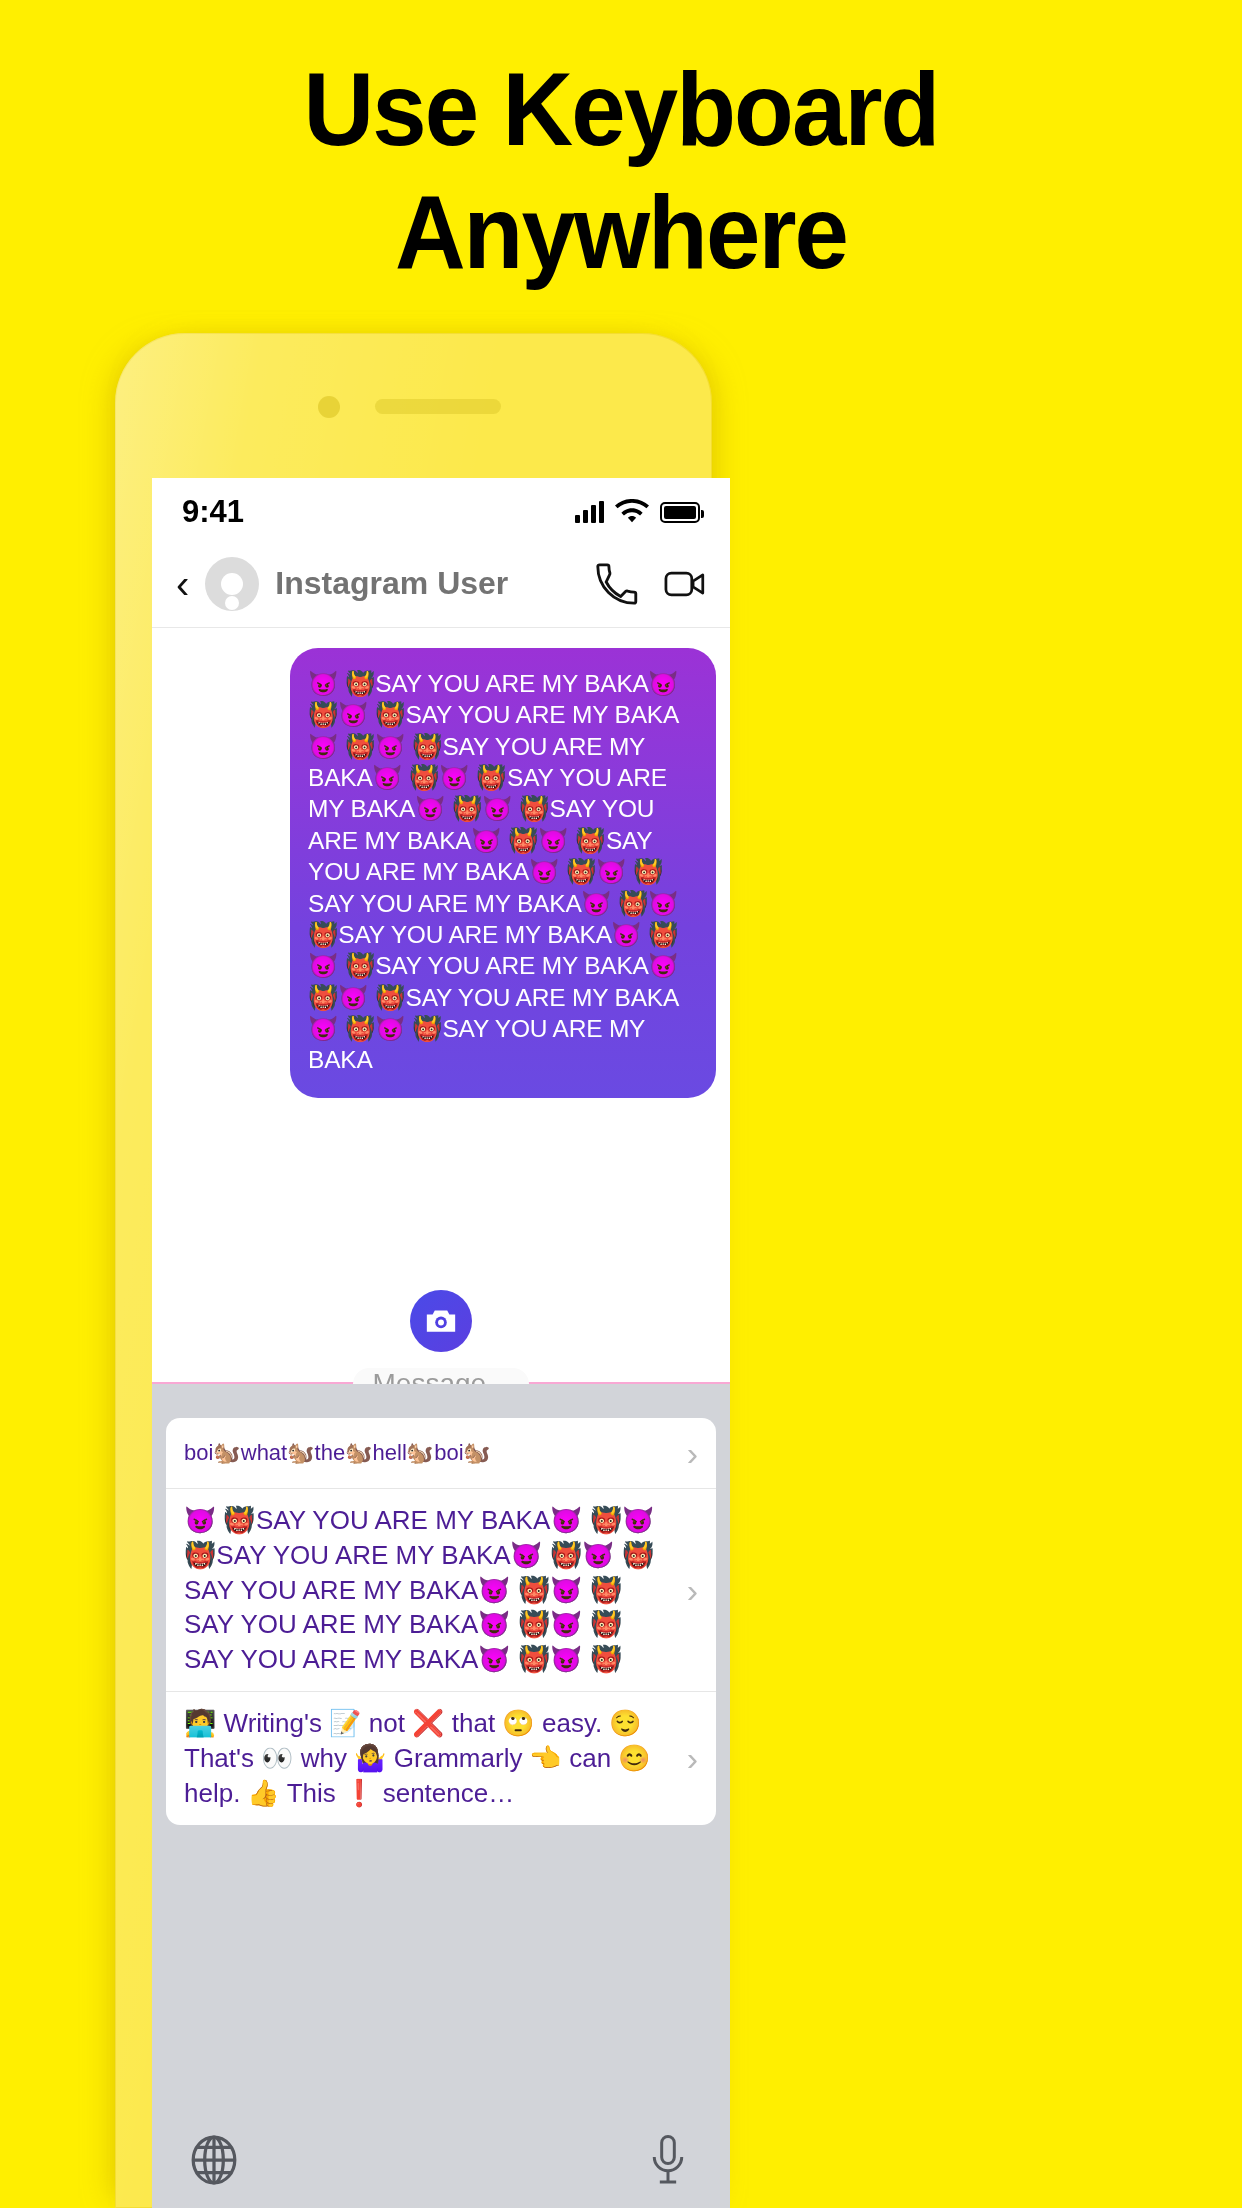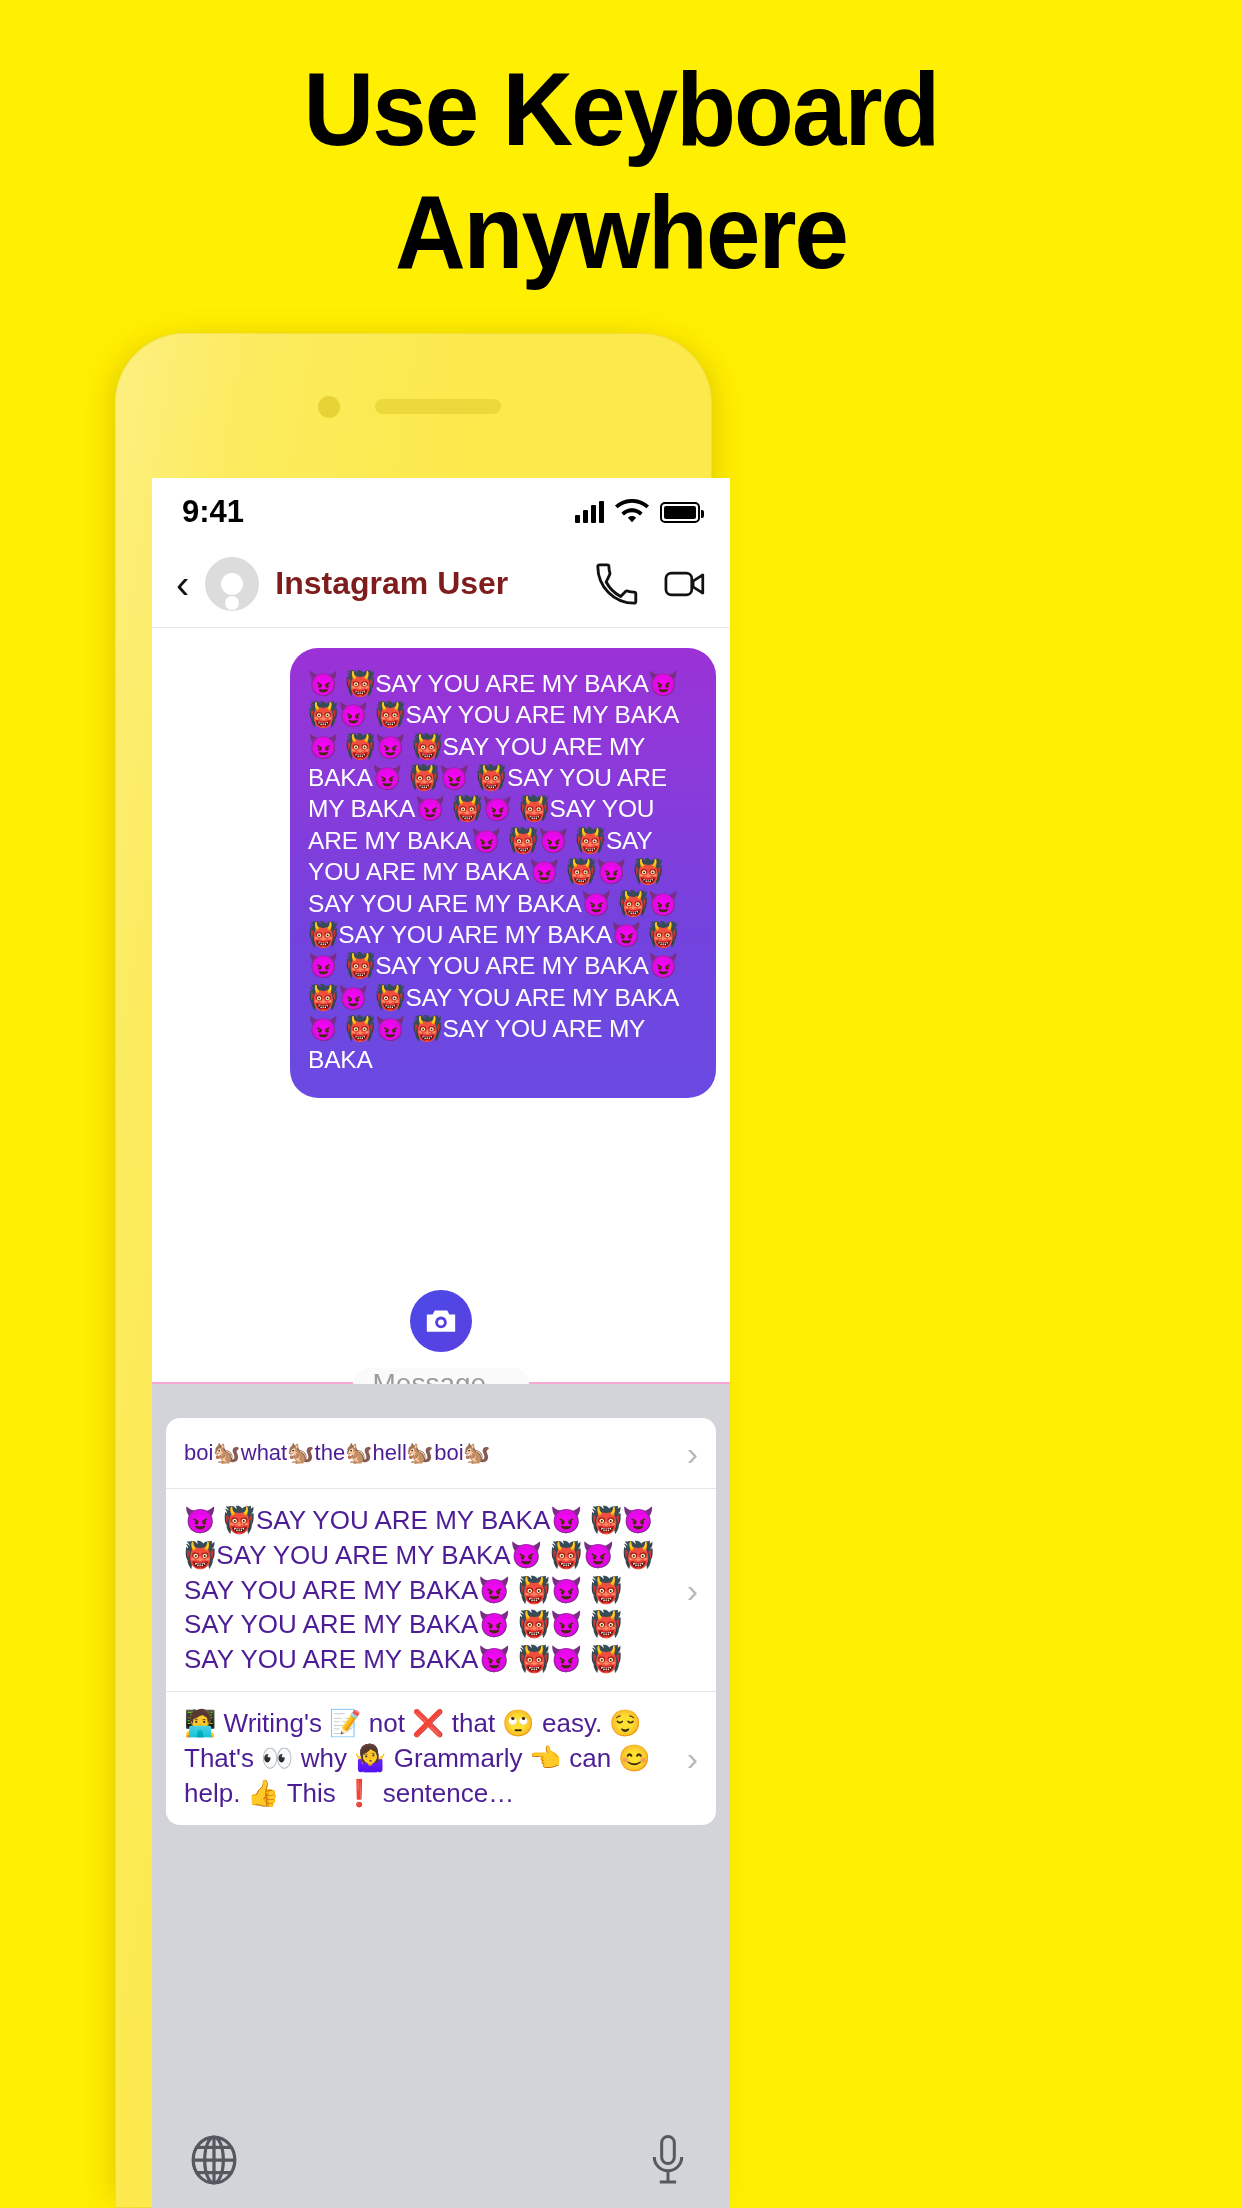--- a/index.html
+++ b/index.html
@@ -87,21 +87,21 @@
     height:88px; display:flex; align-items:center; padding:0 24px;
     border-bottom:1px solid #e8e8e8; gap:16px;
   }
   .back-chevron { font-size:40px; color:#111; line-height:1; font-weight:300; }
   .avatar {
     width:54px; height:54px; border-radius:50%; background:#dcdcdc;
     display:flex; align-items:center; justify-content:center;
   }
   .avatar::after{content:"";width:22px;height:22px;border-radius:50%;
                  background:#fff;box-shadow:0 19px 0 -4px #fff;}
-  .peer-name { font-size:32px; font-weight:bold; color:#7f1d1d; flex:1; }
+  .peer-name { font-size:32px; font-weight:bold; color:#737373; flex:1; }
   .hdr-icons { display:flex; align-items:center; gap:26px; }
   .ic { width:42px; height:42px; display:block; }
 
   
   .msg-area { padding:20px 14px 0 14px; }
   .bubble {
     margin-left:auto; width:426px; border-radius:28px;
     background:linear-gradient(180deg,#9b32d6 0%,#8b3ada 28%,#7442de 62%,#6a4ae2 100%);
     color:#fff; padding:20px 18px 22px 18px;
     font-size:24.5px; line-height:1.28; letter-spacing:-0.2px;

